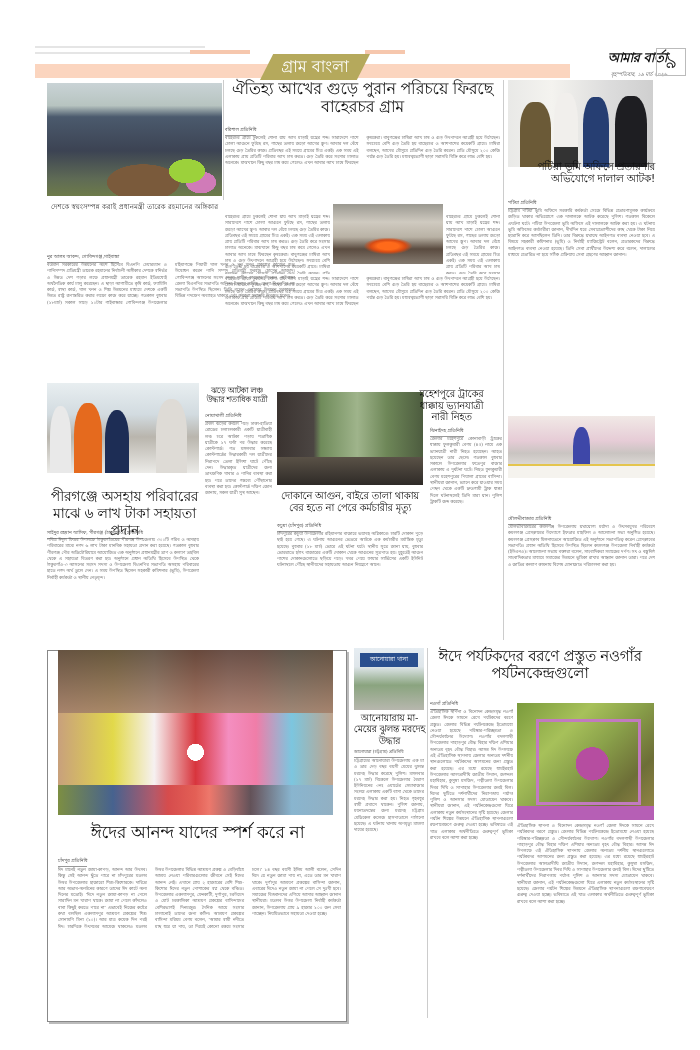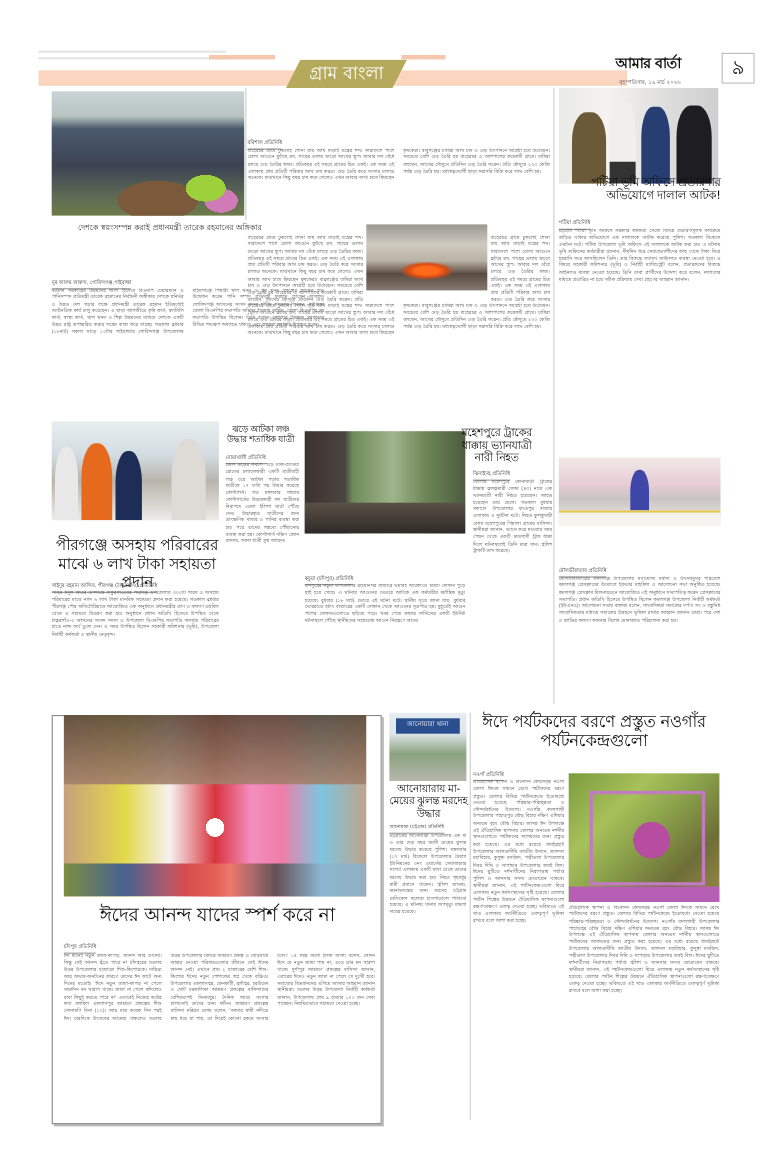--- a/index.html
+++ b/index.html
@@ -16,21 +16,21 @@
   .hdr .section-tab { position: absolute; left: 225px; top: 12px; width: 110px; height: 26px; background: #b5a95c;
      clip-path: polygon(12% 0, 100% 0, 88% 100%, 0 100%); color: #fff; font-size: 16px; text-align: center; line-height: 26px; }
   .masthead { position: absolute; left: 540px; top: 8px; width: 76px; text-align: right; }
   .masthead .logo { font-size: 13px; font-weight: bold; color: #111; letter-spacing: -0.5px; }
   .masthead .date { font-size: 5px; color: #555; margin-top: 2px; }
   .pagebox { position: absolute; left: 622px; top: 24px; width: 30px; height: 28px; border: 1px solid #bbb; font-size: 18px; text-align: center; line-height: 26px; color: #222; }
 
   
   .photo { position: absolute; overflow: hidden; }
   .headline { position: absolute; text-align: center; color: #111; line-height: 1.15; letter-spacing: -0.3px; }
-  .kicker { position: absolute; text-align: center; color: #333; margin-left: 20px; }
+  .kicker { position: absolute; text-align: center; color: #333; }
   .byline { position: absolute; font-size: 4.6px; color: #333; border-bottom: 1px solid #999; padding-bottom: 1px; white-space: nowrap; }
   .body { position: absolute; font-size: 4.3px; line-height: 6.3px; color: #555; text-align: justify; overflow: hidden; }
   .body.cols2 { column-count: 2; column-gap: 8px; }
   .body.cols3 { column-count: 3; column-gap: 8px; }
   .rule-v { position: absolute; width: 1px; background: #ccc; }
 
   
   .ph-dig { background:
      radial-gradient(ellipse 30px 20px at 80% 78%, #9cd13b 60%, transparent 61%),
      radial-gradient(ellipse 25px 18px at 88% 88%, #d07bb8 60%, transparent 61%),
@@ -78,31 +78,32 @@
 <div class="page">
 
   <div class="hdr">
     <div class="stripe thin" style="left:0;top:4px;width:170px;"></div>
     <div class="stripe thin" style="left:0;top:10px;width:170px;"></div>
     <div class="stripe" style="left:155px;top:8px;width:60px;"></div>
     <div class="stripe" style="left:330px;top:8px;width:40px;"></div>
     <div class="band"></div>
     <div class="section-tab">গ্রাম বাংলা</div>
   </div>
-  <div class="masthead" style="top:48px;left:484px;width:135px;">
+  <div class="masthead" style="top:48px;left:532px;width:135px;font-style:italic;">
     <div class="logo"><span>আমার</span> <span>বার্তা</span></div>
     <div class="date">বৃহস্পতিবার, ১৯ মার্চ ২০২৬</div>
   </div>
   <div class="pagebox" style="left:656px;top:48px;">৯</div>
 
   <div class="photo ph-dig" style="left:47px;top:83px;width:175px;height:113px;"></div>
   <div class="kicker" style="left:47px;top:201px;width:175px;font-size:7px;">দেশকে স্বয়ংসম্পন্ন করাই প্রধানমন্ত্রী তারেক রহমানের অঙ্গিকার</div>
   <div class="byline" style="left:47px;top:253px;">নুর আলম আকন্দ, গোবিন্দগঞ্জ,গাইবান্ধা</div>
   <div class="body cols2" style="left:47px;top:262px;width:248px;height:112px;">বর্তমান সরকারের উন্নয়নের অংশ হিসেবে বিএনপি চেয়ারম্যান ও পানিসম্পদ প্রতিমন্ত্রী তারেক রহমানের নির্বাচনী অঙ্গীকার দেশকে স্বনির্ভর ও উন্নত দেশ গড়ার লক্ষে প্রধানমন্ত্রী তারেক রহমান ইতিমধ্যেই অর্থনৈতিক কার্য চালু করেছেন। এ ছাড়া আগামীতে কৃষি কার্ড, ফ্যামিলি কার্ড, স্বাস্থ্য কার্ড, খাল খনন ও শিল্প উন্নয়নের মাধ্যমে দেশকে একটি উন্নত রাষ্ট্র রূপান্তরিত করার লক্ষ্যে কাজ করে যাচ্ছে। গতকাল বুধবার (১৮মার্চ) সকাল সাড়ে ১০টার গাইবান্ধার গোবিন্দগঞ্জ উপজেলার মহিমাগঞ্জে পিয়ারী খাল খনন ও পুন খনন প্রকল্পের কাজের শুভ উদ্বোধন করেন পানি সম্পদ প্রতিমন্ত্রী ফরহাদ হোসেন আজাদ। গোবিন্দগঞ্জ আসনের সংসদ সদস্য শামীম কায়সার লিংকন, গাইবান্ধা জেলা বিএনপির সভাপতি অনিন্দ্য ইসলাম অমিত, জেলা বিএনপির সহ সভাপতি উপস্থিত ছিলেন। তিনি বলেন এলাকার উন্নয়নে সরকারের বিভিন্ন পদক্ষেপ অব্যাহত থাকবে এবং কৃষকরা সরাসরি উপকৃত হবেন।</div>
 
+  <div class="headline" style="left:225px;top:80px;width:275px;font-size:16px;">ঐতিহ্য আখের গুড়ে পুরান পরিচয়ে ফিরছে বাহেরচর গ্রাম</div>
   <div class="byline" style="left:225px;top:126px;">বরিশাল প্রতিনিধি</div>
   <div class="body cols2" style="left:225px;top:135px;width:275px;height:78px;">বাহেরচর গ্রামে ঢুকলেই শোনা যায় আখ মাড়াই যন্ত্রের শব্দ। সারাদেশে পাশে চোলা আগুনে ফুটছে রস, গাছের তলায় জড়ো আখের স্তূপ। আবার দল বেঁধে চলছে গুড় তৈরির কাজ। প্রতিবছর এই সময়ে গ্রামের চিত্র একই। এক সময় এই এলাকায় প্রায় প্রতিটি পরিবার আখ চাষ করত। গুড় তৈরি করে সংসার চালাত অনেকে। মাঝখানে কিছু বছর চাষ কমে গেলেও এখন আবার আখ চাষে ফিরছেন কৃষকেরা। বাবুগঞ্জের চাষিরা আখ চাষ ও গুড় উৎপাদনে আগ্রহী হয়ে উঠেছেন। সবচেয়ে বেশি গুড় তৈরি হয় বাহেরচর ও আশপাশের কয়েকটি গ্রামে। চাষিরা বলছেন, আখের মৌসুমে প্রতিদিন গুড় তৈরি করেন। প্রতি মৌসুমে ২০০ কেজি পর্যন্ত গুড় তৈরি হয়। মধ্যস্বত্বভোগী ছাড়া সরাসরি বিক্রি করে লাভ বেশি হয়।</div>
   <div class="photo ph-fire" style="left:333px;top:204px;width:110px;height:60px;"></div>
   <div class="body" style="left:225px;top:214px;width:105px;height:60px;">বাহেরচর গ্রামে ঢুকলেই শোনা যায় আখ মাড়াই যন্ত্রের শব্দ। সারাদেশে পাশে চোলা আগুনে ফুটছে রস, গাছের তলায় জড়ো আখের স্তূপ। আবার দল বেঁধে চলছে গুড় তৈরির কাজ। প্রতিবছর এই সময়ে গ্রামের চিত্র একই। এক সময় এই এলাকায় প্রায় প্রতিটি পরিবার আখ চাষ করত। গুড় তৈরি করে সংসার চালাত অনেকে। মাঝখানে কিছু বছর চাষ কমে গেলেও এখন আবার আখ চাষে ফিরছেন কৃষকেরা। বাবুগঞ্জের চাষিরা আখ চাষ ও গুড় উৎপাদনে আগ্রহী হয়ে উঠেছেন। সবচেয়ে বেশি গুড় তৈরি হয় বাহেরচর ও আশপাশের কয়েকটি গ্রামে। চাষিরা বলছেন, আখের মৌসুমে প্রতিদিন গুড় তৈরি করেন। প্রতি মৌসুমে ২০০ কেজি পর্যন্ত গুড় তৈরি হয়। মধ্যস্বত্বভোগী ছাড়া সরাসরি বিক্রি করে লাভ বেশি হয়।</div>
   <div class="body" style="left:446px;top:214px;width:54px;height:60px;">বাহেরচর গ্রামে ঢুকলেই শোনা যায় আখ মাড়াই যন্ত্রের শব্দ। সারাদেশে পাশে চোলা আগুনে ফুটছে রস, গাছের তলায় জড়ো আখের স্তূপ। আবার দল বেঁধে চলছে গুড় তৈরির কাজ। প্রতিবছর এই সময়ে গ্রামের চিত্র একই। এক সময় এই এলাকায় প্রায় প্রতিটি পরিবার আখ চাষ করত। গুড় তৈরি করে সংসার চালাত অনেকে। মাঝখানে কিছু বছর চাষ কমে গেলেও এখন আবার আখ চাষে ফিরছেন কৃষকেরা। বাবুগঞ্জের চাষিরা আখ চাষ ও গুড় উৎপাদনে আগ্রহী হয়ে উঠেছেন। সবচেয়ে বেশি গুড় তৈরি হয় বাহেরচর ও আশপাশের কয়েকটি গ্রামে। চাষিরা বলছেন, আখের মৌসুমে প্রতিদিন গুড় তৈরি করেন। প্রতি মৌসুমে ২০০ কেজি পর্যন্ত গুড় তৈরি হয়। মধ্যস্বত্বভোগী ছাড়া সরাসরি বিক্রি করে লাভ বেশি হয়।</div>
   <div class="body cols2" style="left:225px;top:276px;width:275px;height:100px;">বাহেরচর গ্রামে ঢুকলেই শোনা যায় আখ মাড়াই যন্ত্রের শব্দ। সারাদেশে পাশে চোলা আগুনে ফুটছে রস, গাছের তলায় জড়ো আখের স্তূপ। আবার দল বেঁধে চলছে গুড় তৈরির কাজ। প্রতিবছর এই সময়ে গ্রামের চিত্র একই। এক সময় এই এলাকায় প্রায় প্রতিটি পরিবার আখ চাষ করত। গুড় তৈরি করে সংসার চালাত অনেকে। মাঝখানে কিছু বছর চাষ কমে গেলেও এখন আবার আখ চাষে ফিরছেন কৃষকেরা। বাবুগঞ্জের চাষিরা আখ চাষ ও গুড় উৎপাদনে আগ্রহী হয়ে উঠেছেন। সবচেয়ে বেশি গুড় তৈরি হয় বাহেরচর ও আশপাশের কয়েকটি গ্রামে। চাষিরা বলছেন, আখের মৌসুমে প্রতিদিন গুড় তৈরি করেন। প্রতি মৌসুমে ২০০ কেজি পর্যন্ত গুড় তৈরি হয়। মধ্যস্বত্বভোগী ছাড়া সরাসরি বিক্রি করে লাভ বেশি হয়।</div>
 
   <div class="photo ph-police" style="left:508px;top:80px;width:145px;height:87px;">
     <div class="p1"></div>
       <div class="p2"></div>
@@ -121,20 +122,21 @@
   </div>
   <div class="headline" style="left:47px;top:488px;width:155px;font-size:14px;line-height:1.2;">পীরগঞ্জে অসহায় পরিবারের মাঝে ৬ লাখ টাকা সহায়তা প্রদান</div>
   <div class="byline" style="left:47px;top:529px;">সাইদুর রহমান আসিফ, পীরগঞ্জ (ঠাকুরগাঁও) প্রতিনিধি</div>
   <div class="body" style="left:47px;top:537px;width:152px;height:75px;">পবিত্র ঈদুল ফিতর উপলক্ষে ঠাকুরগাঁওয়ের পীরগঞ্জ উপজেলায় ৩০০টি গরিব ও অসহায় পরিবারের মাঝে নগদ ৬ লাখ টাকা মানবিক সহায়তা প্রদান করা হয়েছে। গতকাল বুধবার পীরগঞ্জ পৌর অডিটোরিয়ামে আয়োজিত এক অনুষ্ঠানে প্রধানমন্ত্রীর ত্রাণ ও কল্যাণ তহবিল থেকে এ সহায়তা বিতরণ করা হয়। অনুষ্ঠানে প্রধান অতিথি হিসেবে উপস্থিত থেকে ঠাকুরগাঁও-৩ আসনের সংসদ সদস্য ও উপজেলা বিএনপির সভাপতি অসহায় পরিবারের হাতে নগদ অর্থ তুলে দেন। এ সময় উপস্থিত ছিলেন সহকারী কমিশনার (ভূমি), উপজেলা নির্বাহী কর্মকর্তা ও স্থানীয় নেতৃবৃন্দ।</div>
 
   <div class="headline" style="left:202px;top:386px;width:70px;font-size:8px;">ঝড়ে আটকা লঞ্চ উদ্ধার শতাধিক যাত্রী</div>
   <div class="byline" style="left:205px;top:412px;">নোয়াখালী প্রতিনিধি</div>
   <div class="body" style="left:205px;top:421px;width:67px;height:192px;">প্রবল ঝড়ের কবলে পড়ে ঢাকা-হাতিয়া রোডের চলাচলকারী একটি যাত্রীবাহী লঞ্চ চরে আটকা পড়ায় শতাধিক যাত্রীকে ১৭ ঘণ্টা পর উদ্ধার করেছে কোস্টগার্ড। গত মঙ্গলবার সন্ধ্যায় কোস্টগার্ডের উদ্ধারকারী দল যাত্রীদের নিরাপদে তেলা ইলিশা ঘাটে পৌঁছে দেন। উদ্ধারকৃত যাত্রীদের জন্য তাৎক্ষণিক খাবার ও পানির ব্যবস্থা করা হয়। পরে তাদের গন্তব্যে পৌঁছানোর ব্যবস্থা করা হয়। কোস্টগার্ড দক্ষিণ জোন জানায়, সকল যাত্রী সুস্থ আছেন।</div>
 
   <div class="photo ph-shop" style="left:277px;top:392px;width:146px;height:93px;"></div>
+  <div class="headline" style="left:275px;top:490px;width:150px;font-size:10px;">দোকানে আগুন, বাইরে তালা থাকায় বের হতে না পেরে কর্মচারীর মৃত্যু</div>
   <div class="byline" style="left:277px;top:522px;">কচুয়া (চাঁদপুর) প্রতিনিধি</div>
   <div class="body" style="left:277px;top:531px;width:146px;height:82px;">চাঁদপুরের কচুয়া উপজেলার রহিমানগর বাজারে ভয়াবহ অগ্নিকাণ্ডে চারটি দোকান পুড়ে ছাই হয়ে গেছে। এ ঘটনায় আগুনের ভেতরে আটকে এক কর্মচারীর মর্মান্তিক মৃত্যু হয়েছে। বুধবার (১৮ মার্চ) ভোরে এই ঘটনা ঘটে। স্থানীয় সূত্রে জানা যায়, বুধবার ভোররাতে হঠাৎ বাজারের একটি দোকান থেকে আগুনের সূত্রপাত হয়। মুহূর্তেই আগুন পাশের দোকানগুলোতে ছড়িয়ে পড়ে। খবর পেয়ে ফায়ার সার্ভিসের একটি ইউনিট ঘটনাস্থলে পৌঁছে স্থানীয়দের সহায়তায় আগুন নিয়ন্ত্রণে আনে।</div>
 
   <div class="headline" style="left:414px;top:388px;width:75px;font-size:10px;">মহেশপুরে ট্রাকের ধাক্কায় ভ্যানযাত্রী নারী নিহত</div>
   <div class="byline" style="left:430px;top:427px;">ঝিনাইদহ প্রতিনিধি</div>
   <div class="body" style="left:430px;top:436px;width:72px;height:177px;">জেলার মহেশপুরে কোনাবাড়ী ট্রাকের ধাক্কায় ফুলকুমারী বেগম (৪৫) নামে এক ভ্যানযাত্রী নারী নিহত হয়েছেন। আহত হয়েছেন তার ছেলে। গতকাল বুধবার সকালে উপজেলার ফতেপুর বাজার এলাকায় এ দুর্ঘটনা ঘটে। নিহত ফুলকুমারী বেগম মহেশপুরের পিয়ালা গ্রামের বাসিন্দা। স্থানীয়রা জানান, ভ্যানে করে যাওয়ার সময় পেছন থেকে একটি দ্রুতগামী ট্রাক ধাক্কা দিলে ঘটনাস্থলেই তিনি মারা যান। পুলিশ ট্রাকটি জব্দ করেছে।</div>
 
   <div class="photo ph-press" style="left:508px;top:416px;width:147px;height:62px;">
     <div class="s1"></div>
       <div class="tbl"></div>

